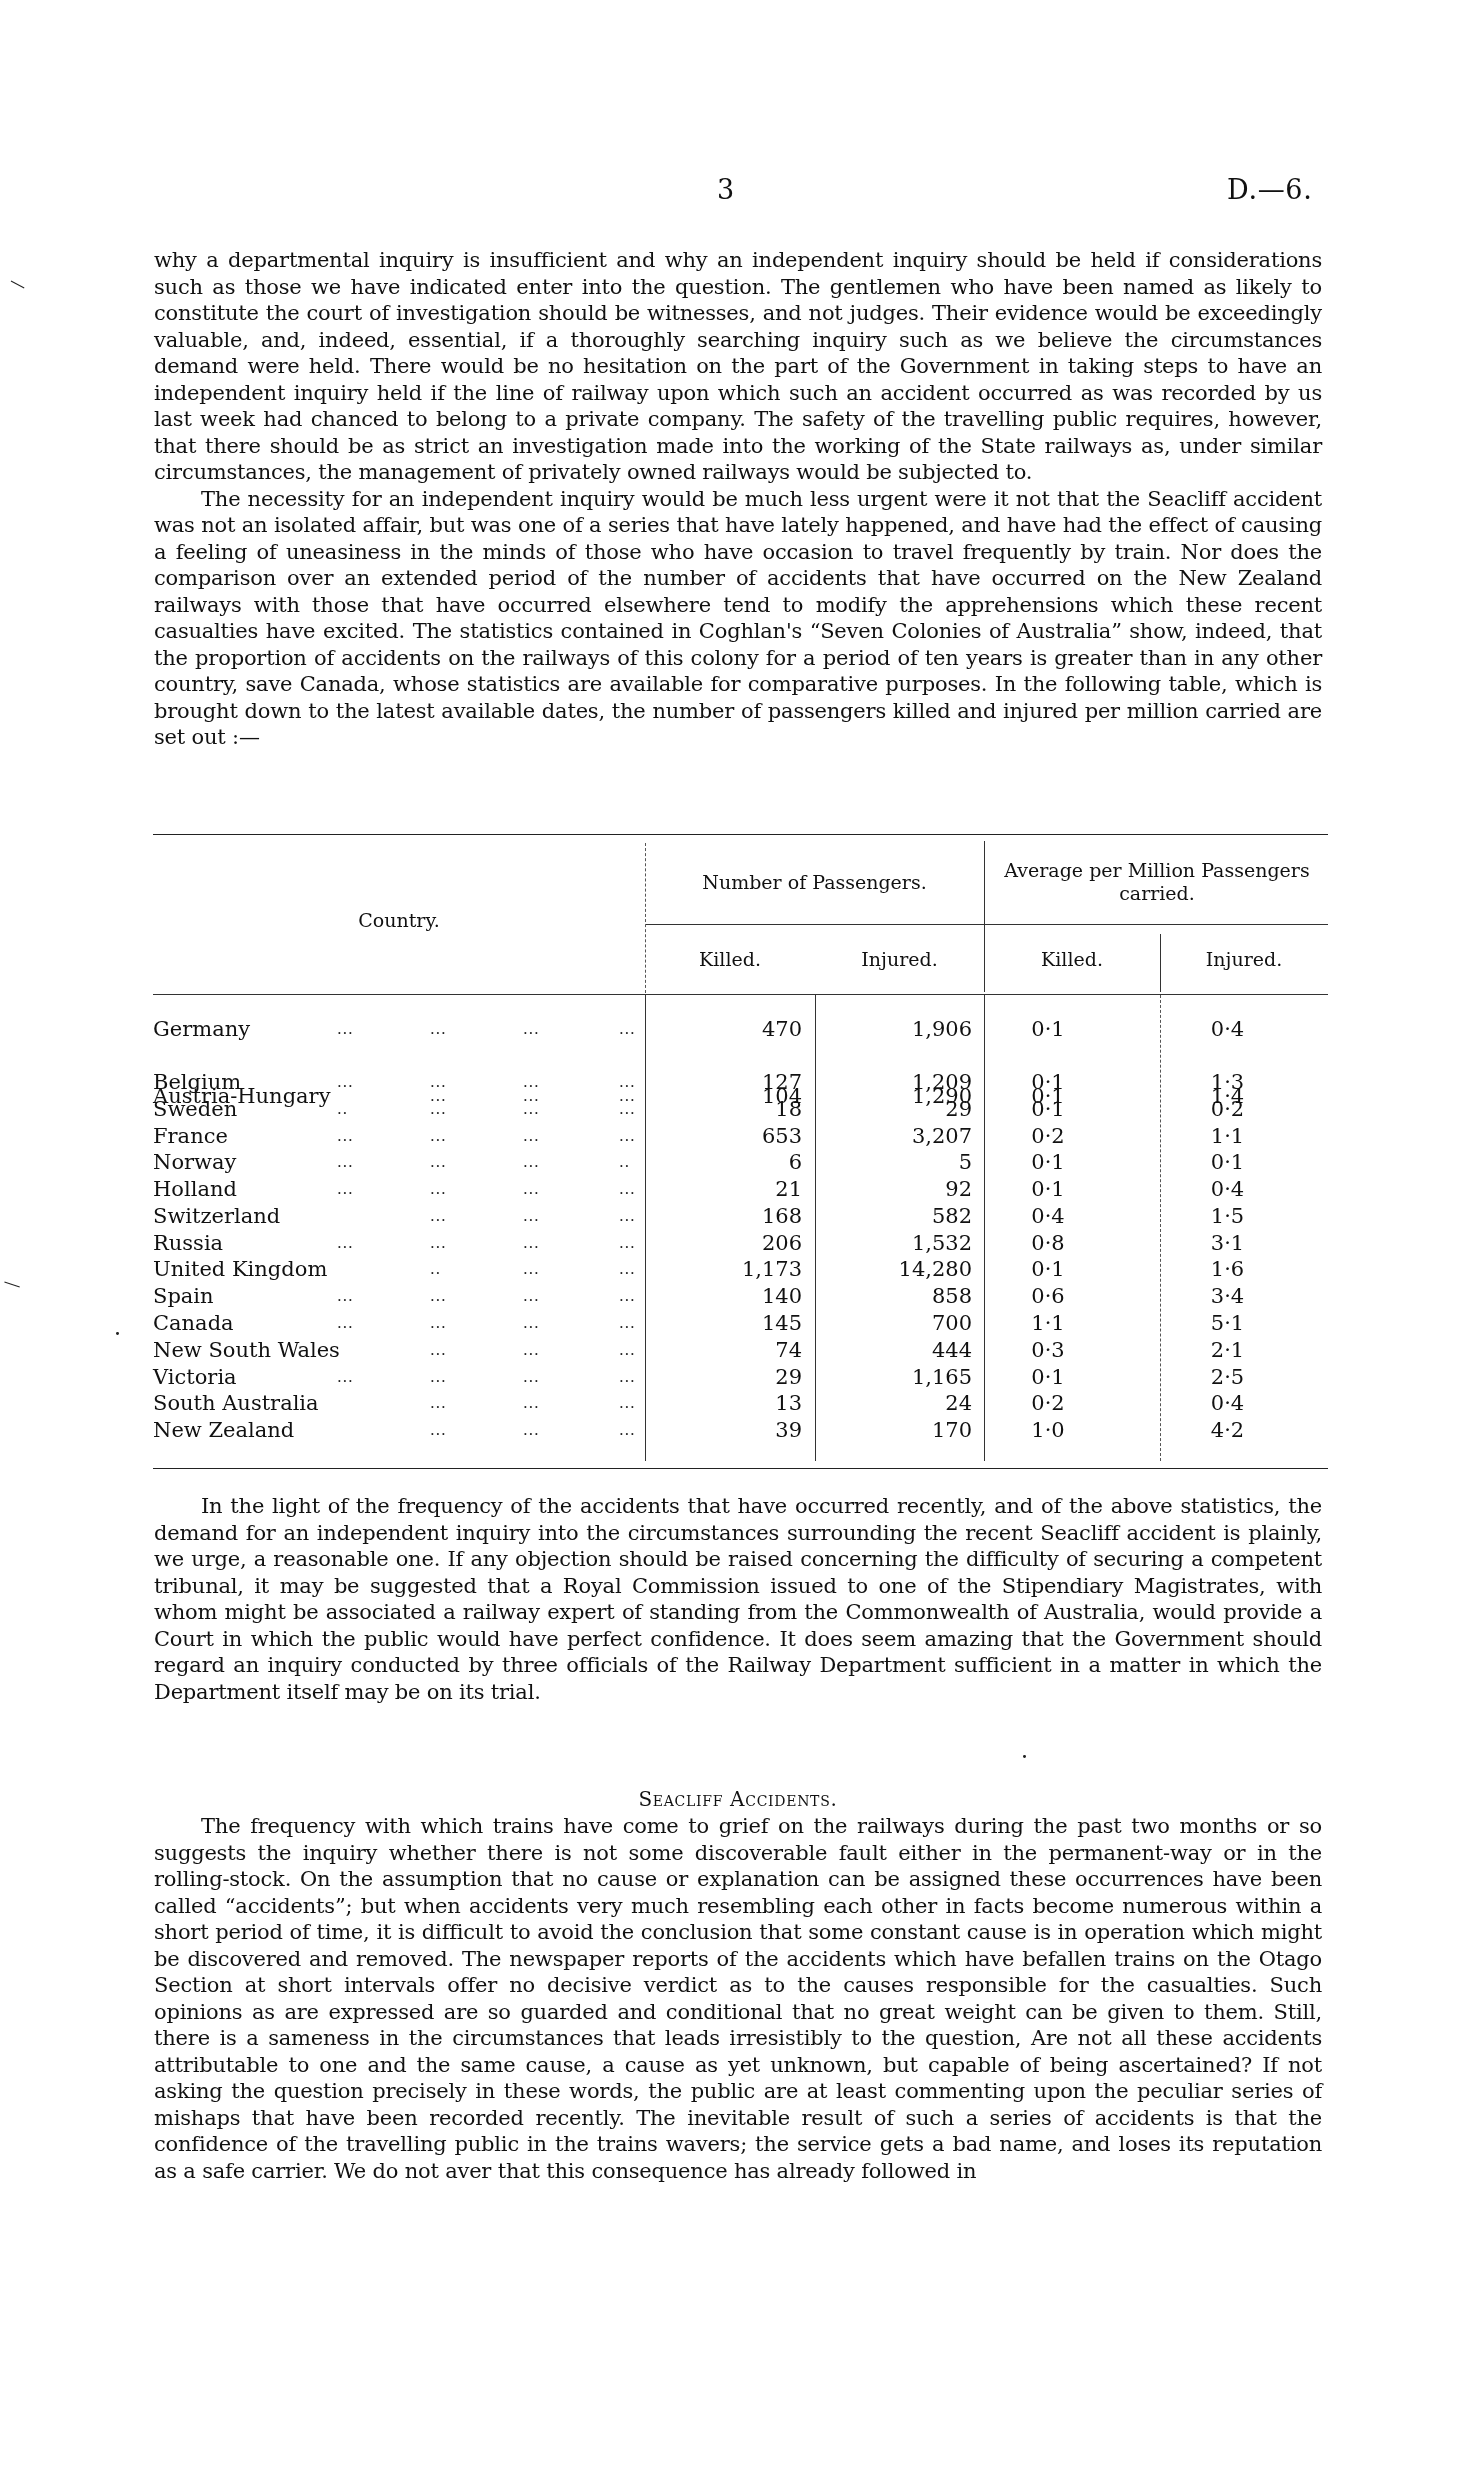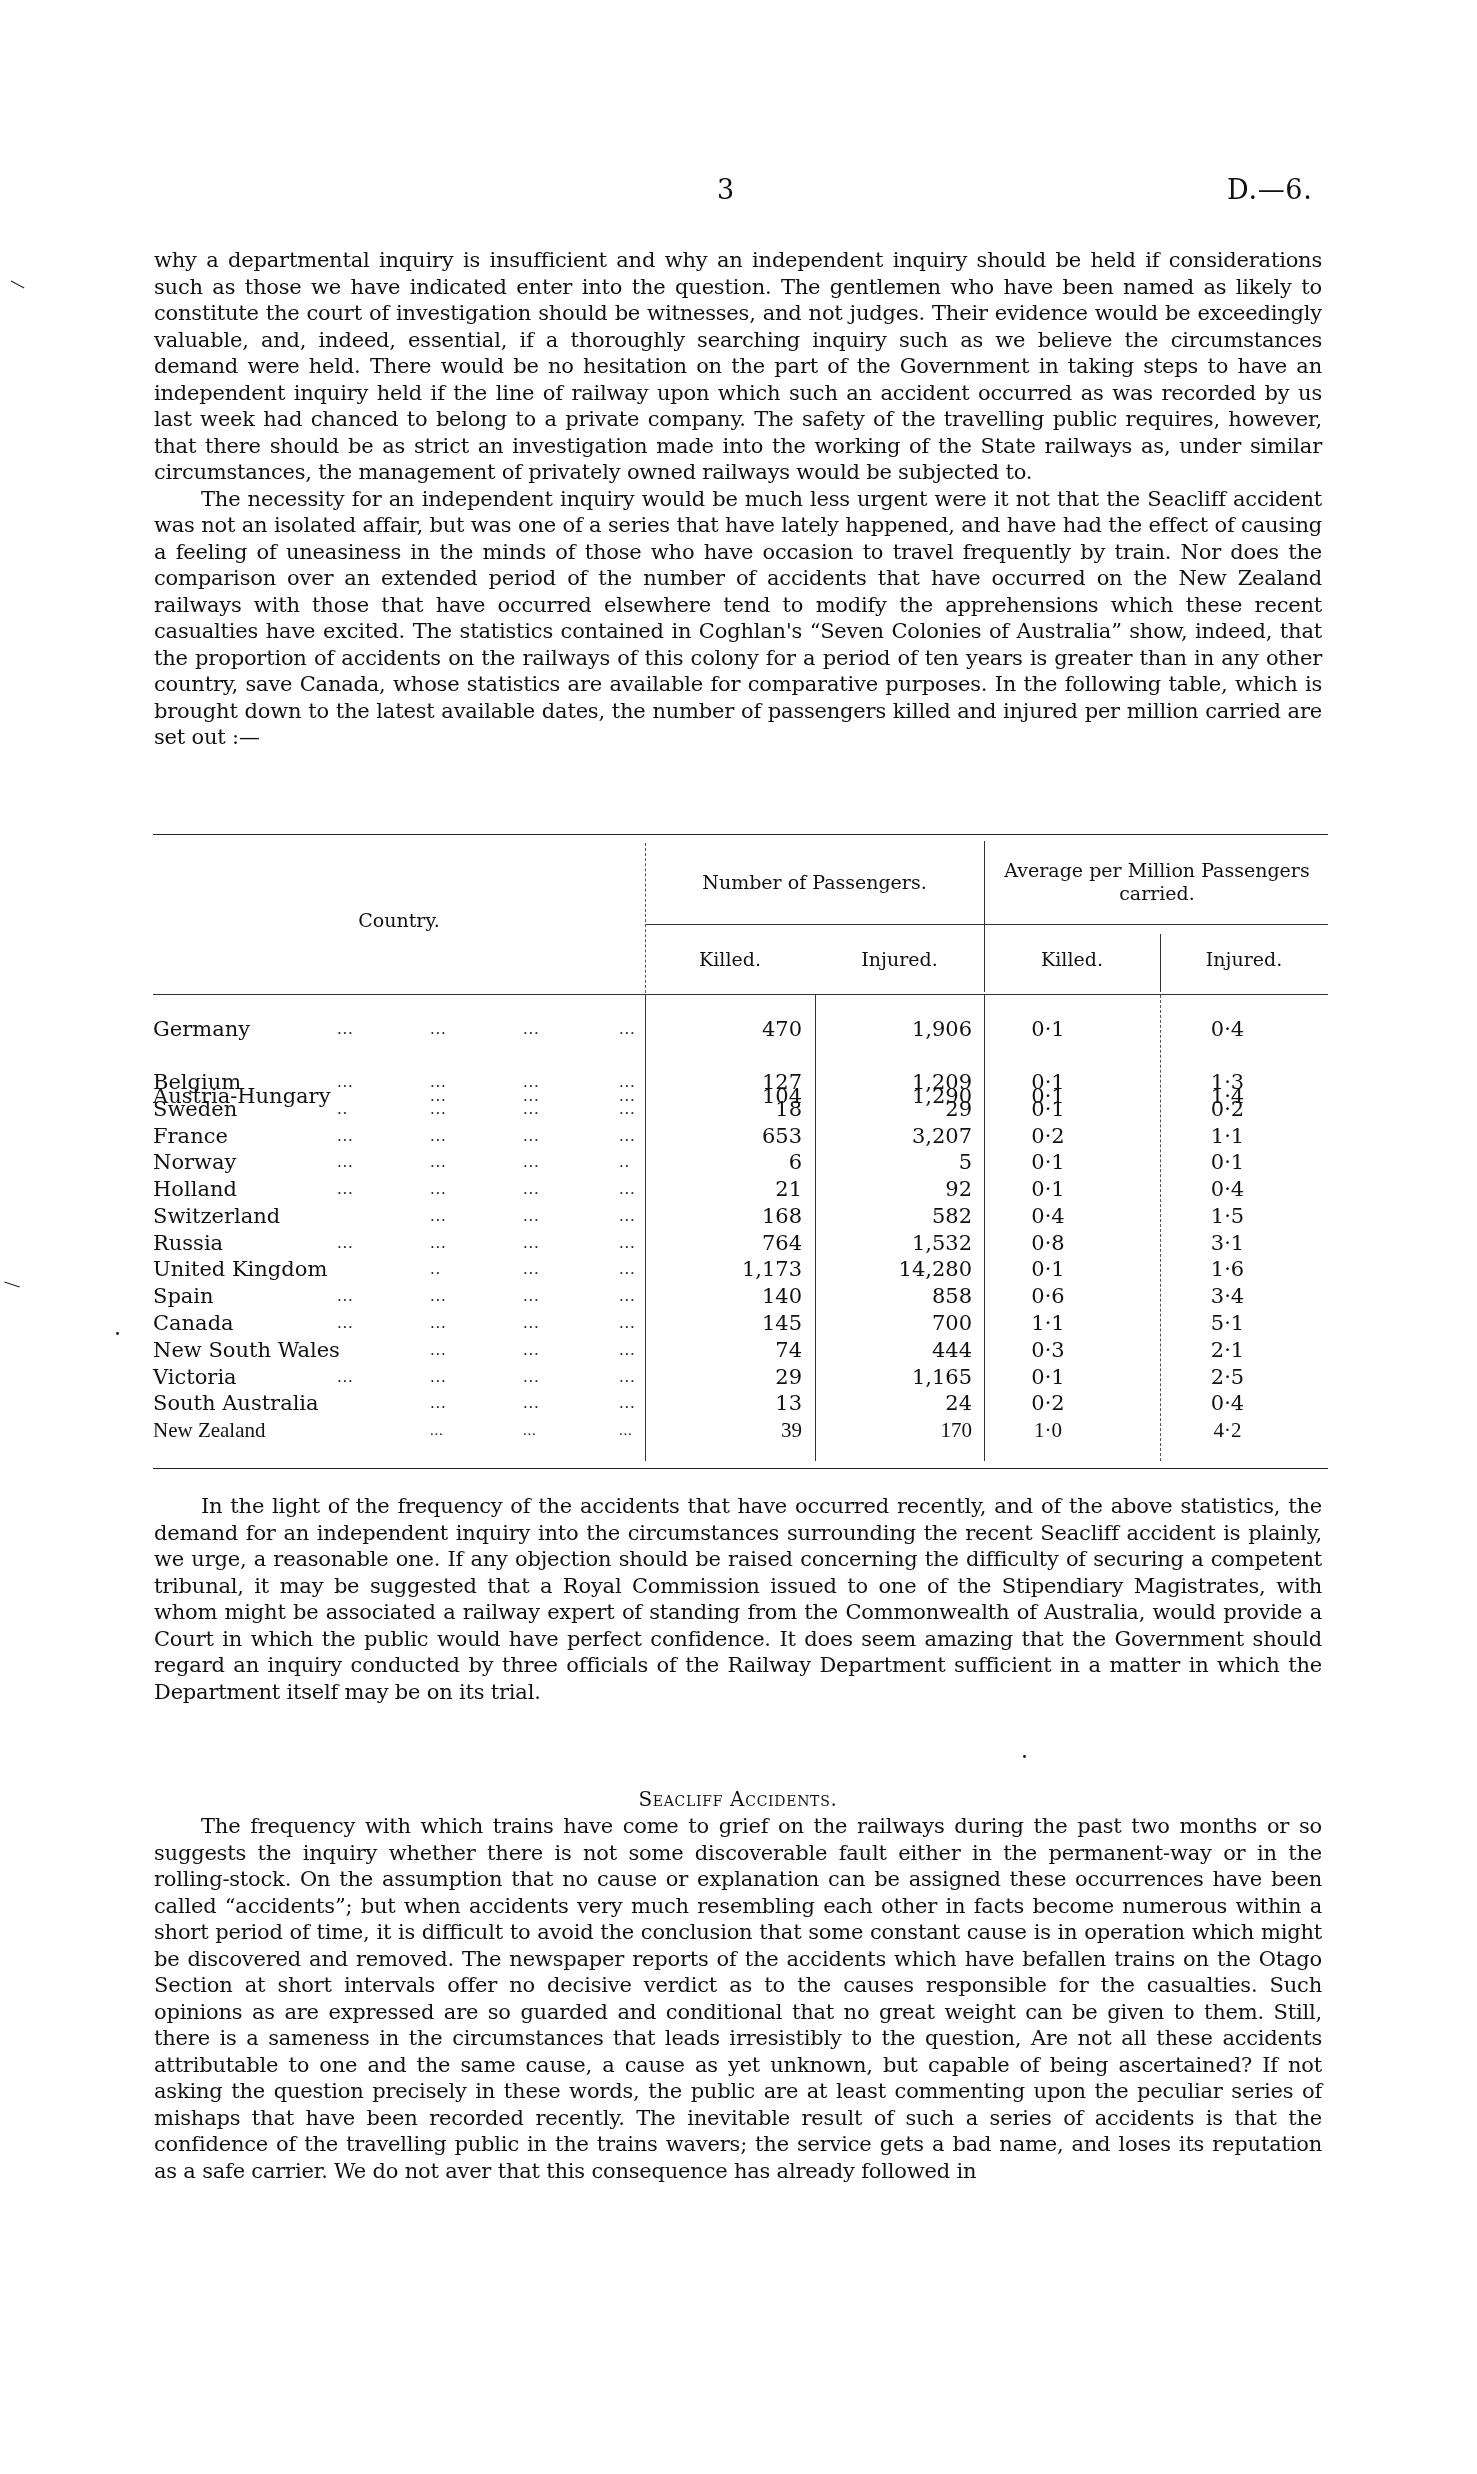--- a/index.html
+++ b/index.html
@@ -192,21 +192,21 @@
         <span class="num c-killed">168</span>
         <span class="num c-injured">582</span>
         <span class="num c-avgk">0·4</span>
         <span class="num c-avgi">1·5</span>
         <span class="dots" style="left: 277px;">...</span>
         <span class="dots" style="left: 370px;">...</span>
         <span class="dots" style="left: 466px;">...</span>
       </div>
       <div class="row" style="top: 397px;">
         <span class="country">Russia</span>
-        <span class="num c-killed">764</span>
+        <span class="num c-killed">206</span>
         <span class="num c-injured">1,532</span>
         <span class="num c-avgk">0·8</span>
         <span class="num c-avgi">3·1</span>
         <span class="dots" style="left: 184px;">...</span>
         <span class="dots" style="left: 277px;">...</span>
         <span class="dots" style="left: 370px;">...</span>
         <span class="dots" style="left: 466px;">...</span>
       </div>
       <div class="row" style="top: 423px;">
         <span class="country">United Kingdom</span>
@@ -264,21 +264,21 @@
       <div class="row" style="top: 557px;">
         <span class="country">South Australia</span>
         <span class="num c-killed">13</span>
         <span class="num c-injured">24</span>
         <span class="num c-avgk">0·2</span>
         <span class="num c-avgi">0·4</span>
         <span class="dots" style="left: 277px;">...</span>
         <span class="dots" style="left: 370px;">...</span>
         <span class="dots" style="left: 466px;">...</span>
       </div>
-      <div class="row" style="top: 584px; font-family: Liberation Serif, serif;">
+      <div class="row" style="top: 584px;">
         <span class="country">New Zealand</span>
         <span class="num c-killed">39</span>
         <span class="num c-injured">170</span>
         <span class="num c-avgk">1·0</span>
         <span class="num c-avgi">4·2</span>
         <span class="dots" style="left: 277px;">...</span>
         <span class="dots" style="left: 370px;">...</span>
         <span class="dots" style="left: 466px;">...</span>
       </div>
     </div>

